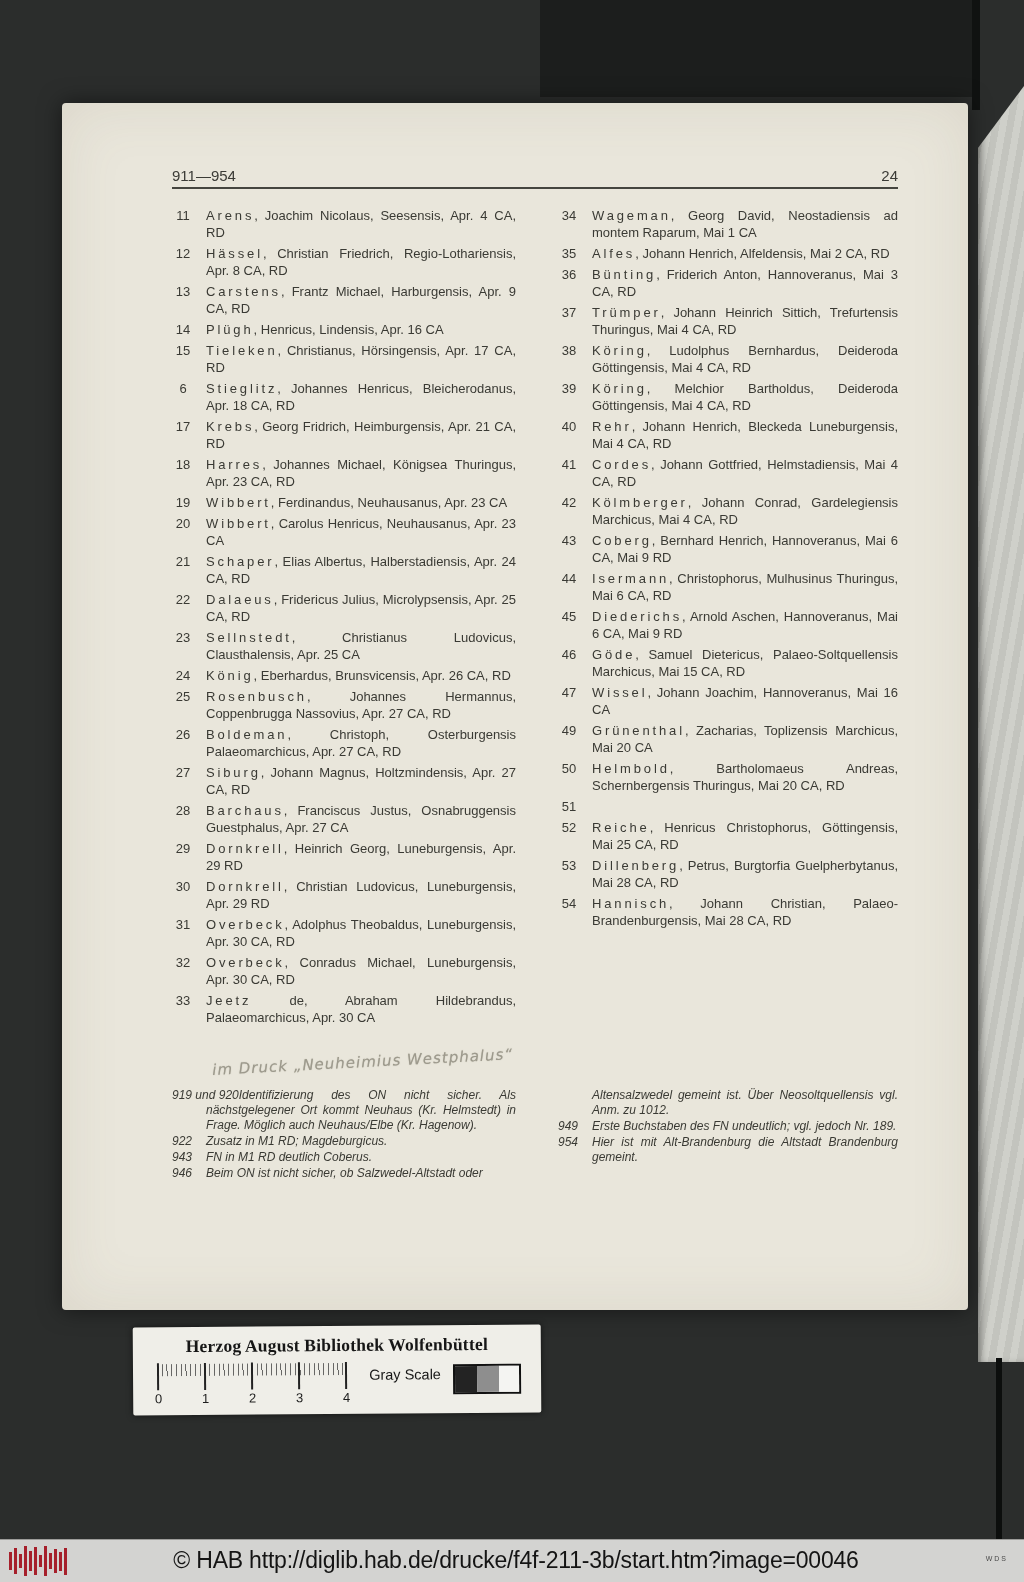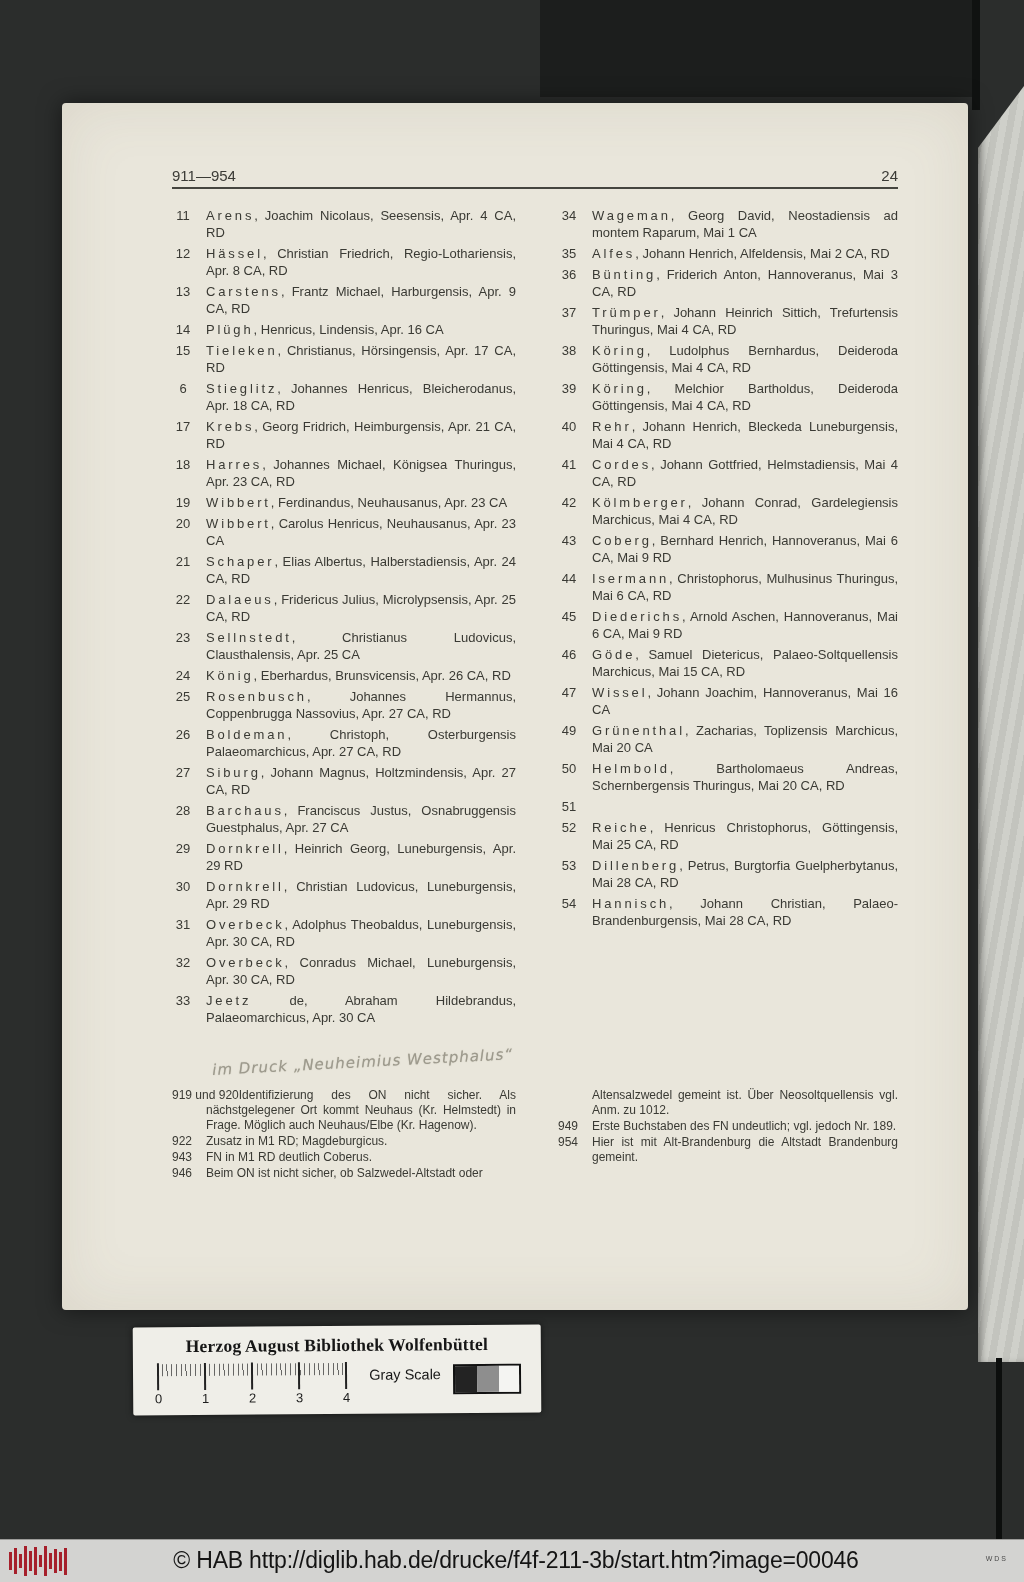--- a/index.html
+++ b/index.html
@@ -33,21 +33,21 @@
   .entry .etext{flex:1;}
   .ename{letter-spacing:.22em;}
 
   .handwriting{position:absolute;left:150px;top:948px;width:380px;
                font-family:"DejaVu Sans", cursive;font-style:italic;
                font-size:15px;color:#9d9a8d;transform:rotate(-3deg);
                letter-spacing:1px;text-shadow:0 0 1px rgba(150,145,130,.6);}
 
   .footnotes{position:absolute;left:110px;top:985px;display:flex;gap:42px;
              font-size:12px;line-height:15px;color:#3a3a34;text-align:justify;}
-  .fn{padding-left:34px;text-indent:-34px;margin-bottom:1px;}
+  .fn{padding-left:34px;text-indent:-34px;margin-bottom:1px;font-style:italic;}
   .fn-cont{text-indent:0;}
   .fn-num{display:inline-block;min-width:34px;text-indent:0;}
 
   
   .stamp{position:absolute;left:133px;top:1326px;width:408px;height:88px;
          background:#efeee8;border-radius:2px;transform:rotate(-.4deg);
          box-shadow:0 0 6px rgba(0,0,0,.6);}
   .stamp-title{font-family:"Liberation Serif", serif;font-weight:bold;
                font-size:17.5px;color:#161616;text-align:center;margin-top:9px;
                letter-spacing:.2px;}

